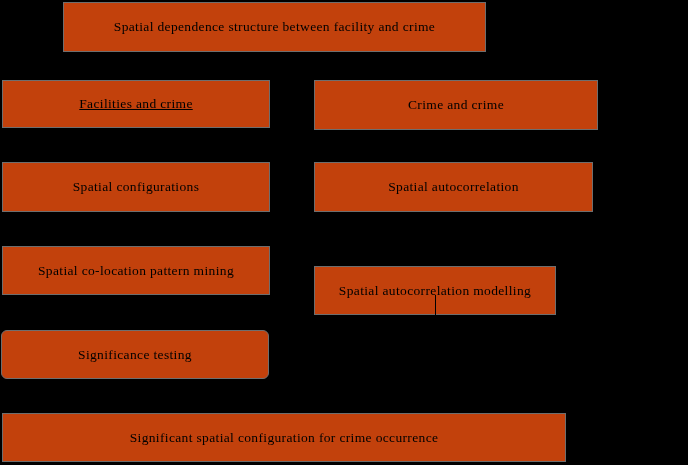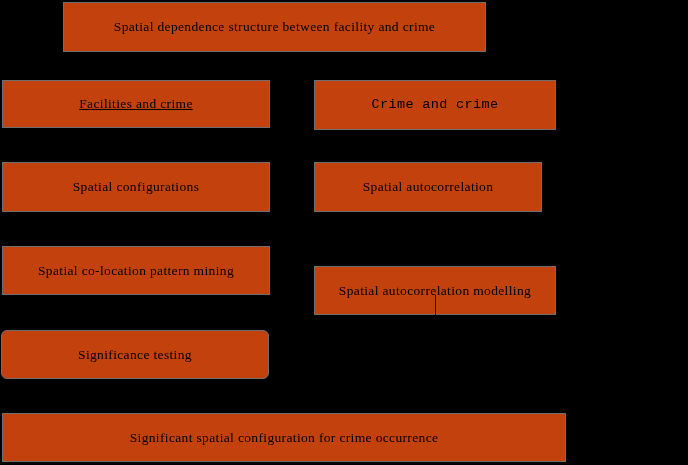--- a/index.html
+++ b/index.html
@@ -72,27 +72,27 @@
   <div class="node" style="left:2px; top:246px; width:268px; height:49px;">
     <span class="node-label">Spatial co-location pattern mining</span>
   </div>
 
   <div class="connector v" style="left:135px; top:295px; height:35px;"></div>
 
   <div class="node" style="left:1px; top:330px; width:268px; height:49px;border-radius:6px;">
     <span class="node-label">Significance testing</span>
   </div>
 
-  <div class="node" style="left:314px; top:80px; width:242px; height:50px;font-family:Liberation Mono, monospace;">
+  <div class="node" style="left:314px; top:80px; width:284px; height:50px;">
     <span class="node-label">Crime and  crime</span>
   </div>
 
   <div class="connector v" style="left:435px; top:130px; height:32px;"></div>
 
-  <div class="node" style="left:314px; top:162px; width:228px; height:50px;">
+  <div class="node" style="left:314px; top:162px; width:279px; height:50px;">
     <span class="node-label">Spatial autocorrelation</span>
   </div>
 
   <div class="connector v" style="left:435px; top:212px; height:34px;"></div>
 
   <div class="node" style="left:314px; top:246px; width:242px; height:49px;margin-top:20px;">
     <span class="node-label">Spatial autocorrelation modelling</span>
   </div>
 
   <div class="connector v" style="left:435px; top:295px; height:104px;"></div>

